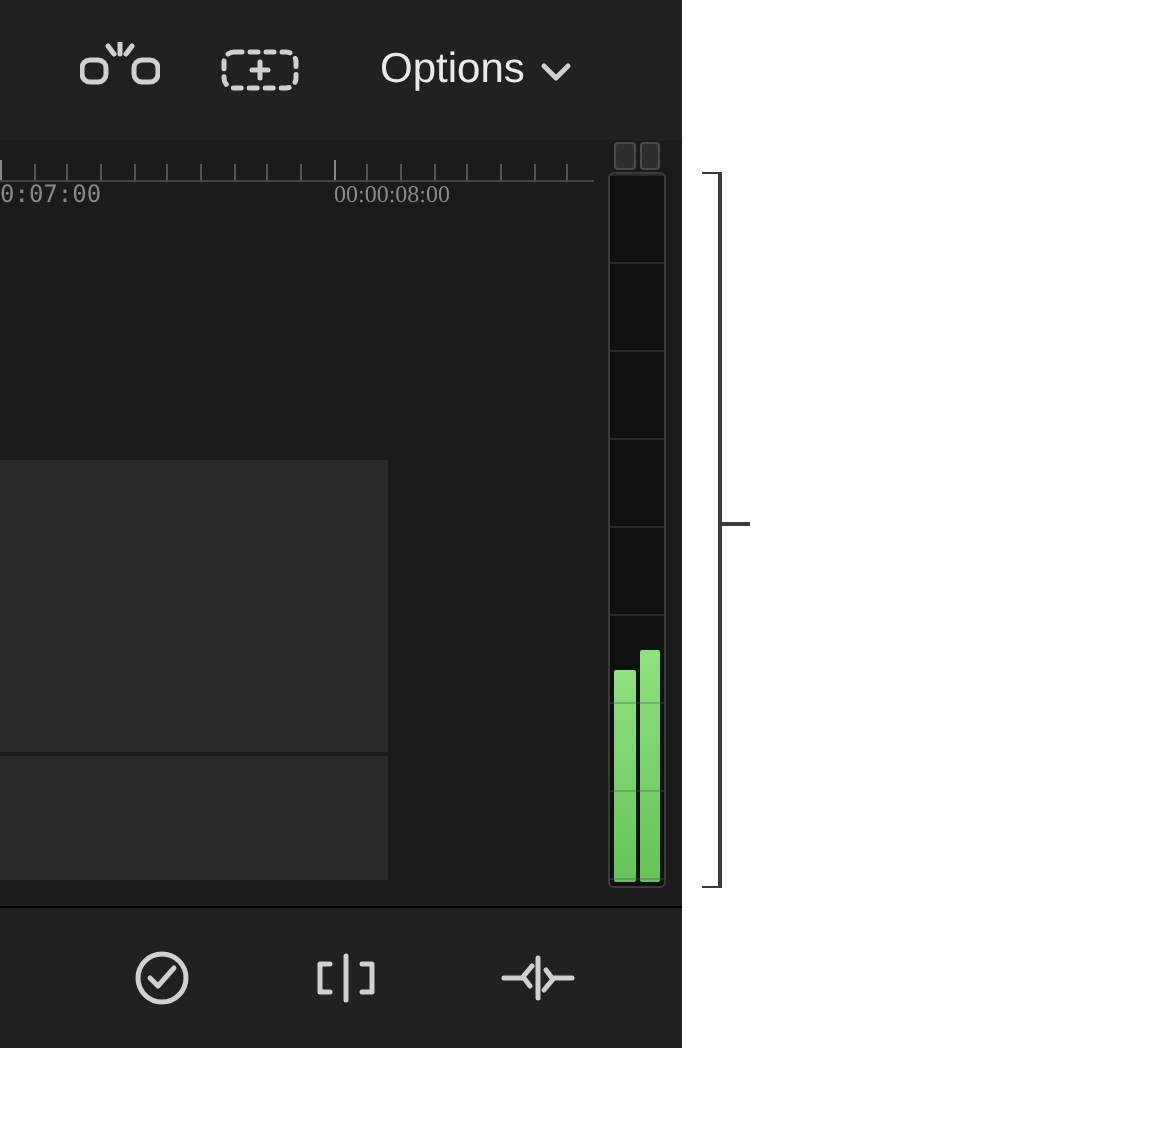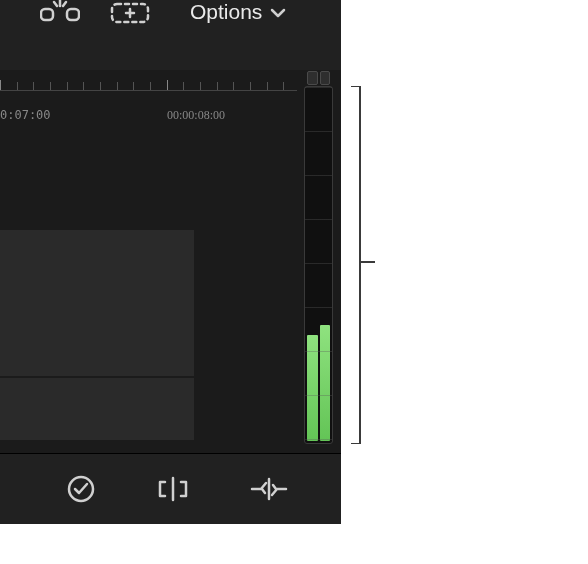--- a/index.html
+++ b/index.html
@@ -17,21 +17,21 @@
     width: 341px; height: 524px;
     background: #1b1b1b;
   }
   
   .toolbar {
     position: absolute;
     left: 0; top: 0; right: 0;
     height: 70px;
     background: #212121;
     display: flex;
-    align-items: flex-start;
+    align-items: center;
     gap: 30px;
     padding-left: 40px;
   }
   .tool-btn {
     display: flex;
     align-items: center;
     justify-content: center;
     color: #d0d0d0;
     cursor: pointer;
   }
@@ -64,21 +64,21 @@
   }
   .tick {
     position: absolute;
     top: 2px;
     width: 1px; height: 8px;
     background: #555;
   }
   .tick.major { background: #888; height: 10px; top:0; }
   .tc-label {
     position: absolute;
-    top: 28px;
+    top: 10px;
     font-size: 12px;
     color: #888;
     font-family: ui-monospace, Menlo, monospace;
     white-space: nowrap;
   }
 
   
   .lane {
     position: absolute;
     left: 0; width: 194px;

